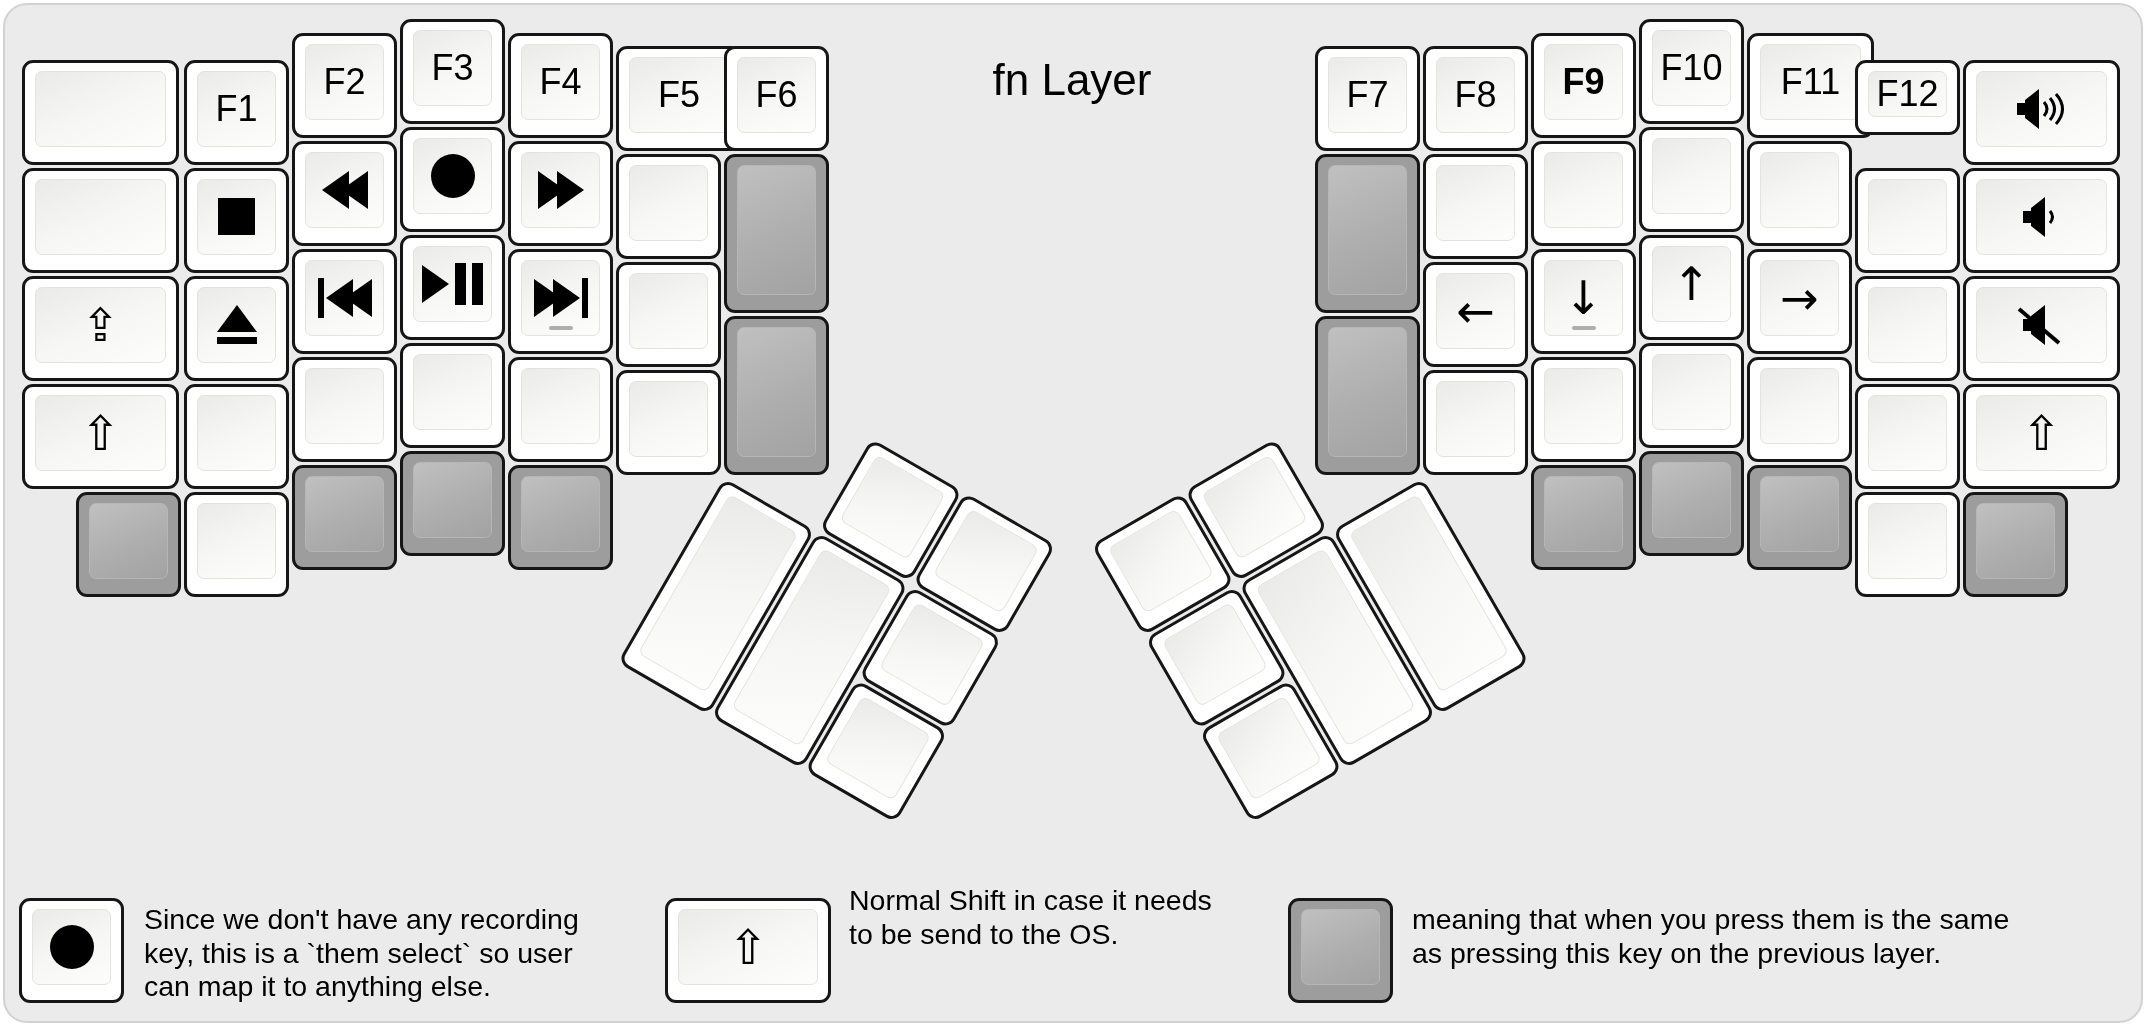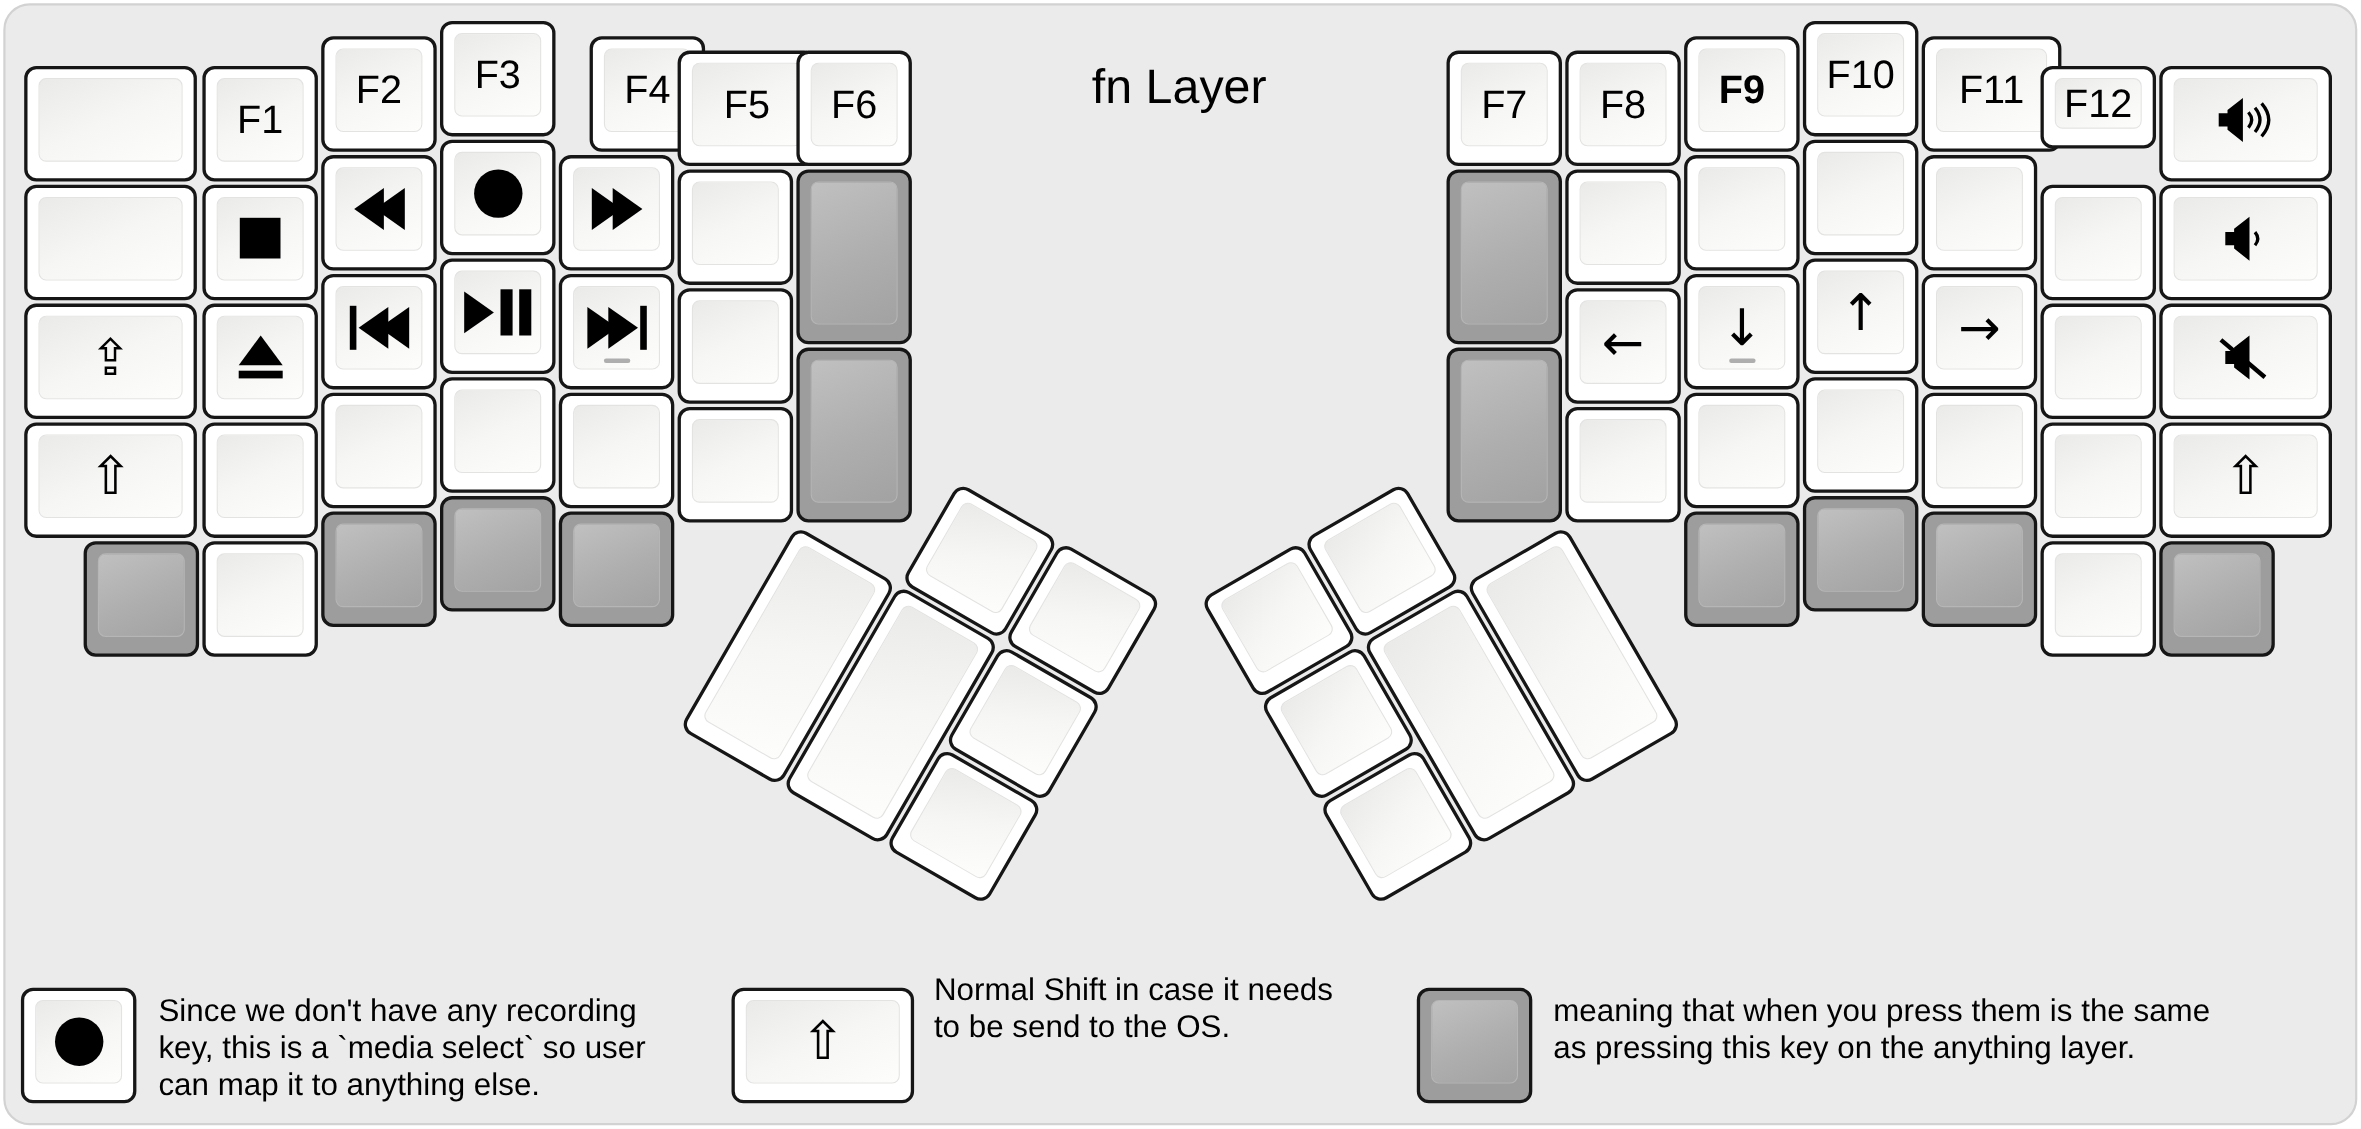--- a/index.html
+++ b/index.html
@@ -192,21 +192,21 @@
           <i class="pb"></i>
         </span>
       </div>
     </div>
     <div class="key w" style="left: 400px; top: 343px; width: 105px; height: 105px;">
       <div class="keytop"></div>
     </div>
     <div class="key g" style="left: 400px; top: 451px; width: 105px; height: 105px;">
       <div class="keytop"></div>
     </div>
-    <div class="key w" style="left: 508px; top: 32.5px; width: 105px; height: 105px; margin-left: 28px;">
+    <div class="key w" style="left: 508px; top: 32.5px; width: 105px; height: 105px;">
       <div class="keytop">
         <span class="klabel">F4</span>
       </div>
     </div>
     <div class="key w" style="left: 508px; top: 140.5px; width: 105px; height: 105px;">
       <div class="keytop">
         <span class="glyph g-ff">
           <i class="tr"></i>
           <i class="tr ov-r"></i>
         </span>
@@ -407,24 +407,24 @@
         <span class="glyph g-shift txt shiftg">⇧</span>
       </div>
     </div>
     <div class="key g" style="left: 1288px; top: 898px; width: 105px; height: 105px;">
       <div class="keytop"></div>
     </div>
   </div>
 
 <div class="legend-text" id="legend-text-0">
   <div>Since we don't have any recording</div>
-  <div>key, this is a `media select` so user</div>
+  <div>key, this is a `them select` so user</div>
   <div>can map it to anything else.</div>
 </div>
 <div class="legend-text" id="legend-text-1">
   <div>Normal Shift in case it needs</div>
   <div>to be send to the OS.</div>
   <div></div>
 </div>
 <div class="legend-text" id="legend-text-2">
   <div>meaning that when you press them is the same</div>
-  <div>as pressing this key on the anything layer.</div>
+  <div>as pressing this key on the previous layer.</div>
 </div>
 
 </body></html>

